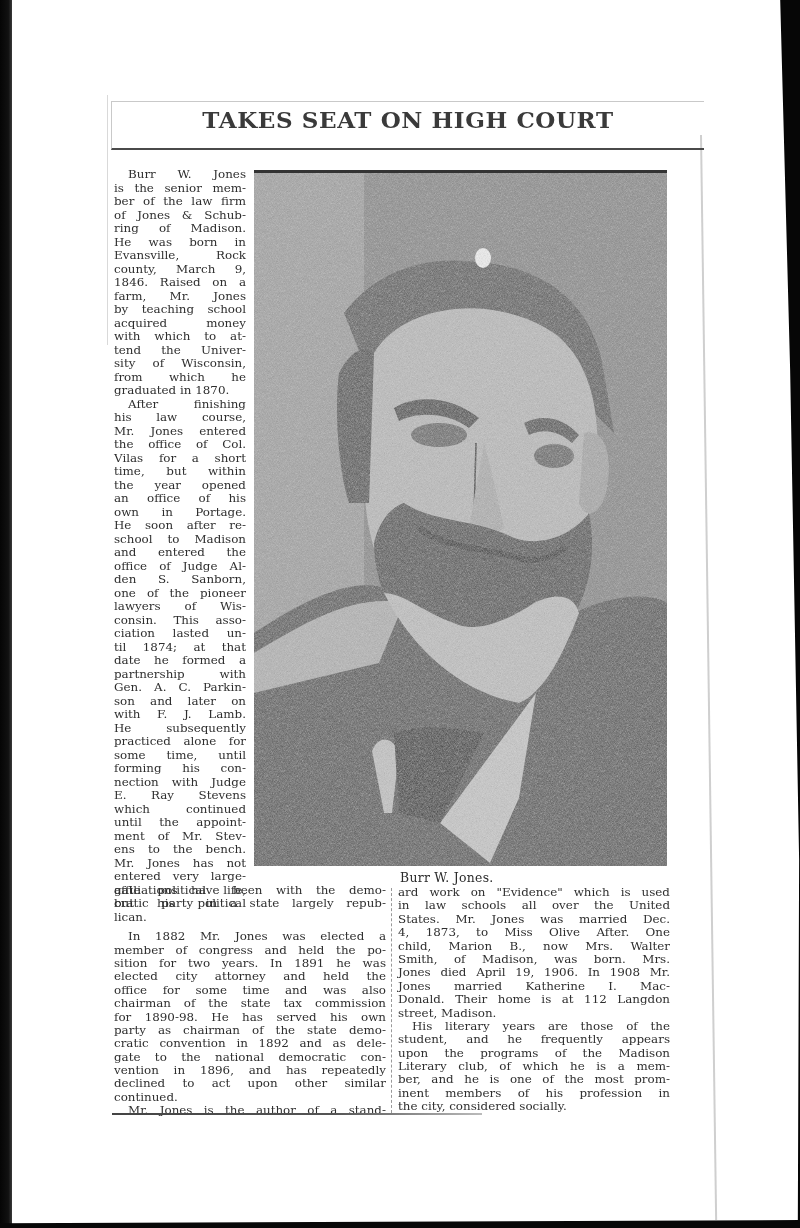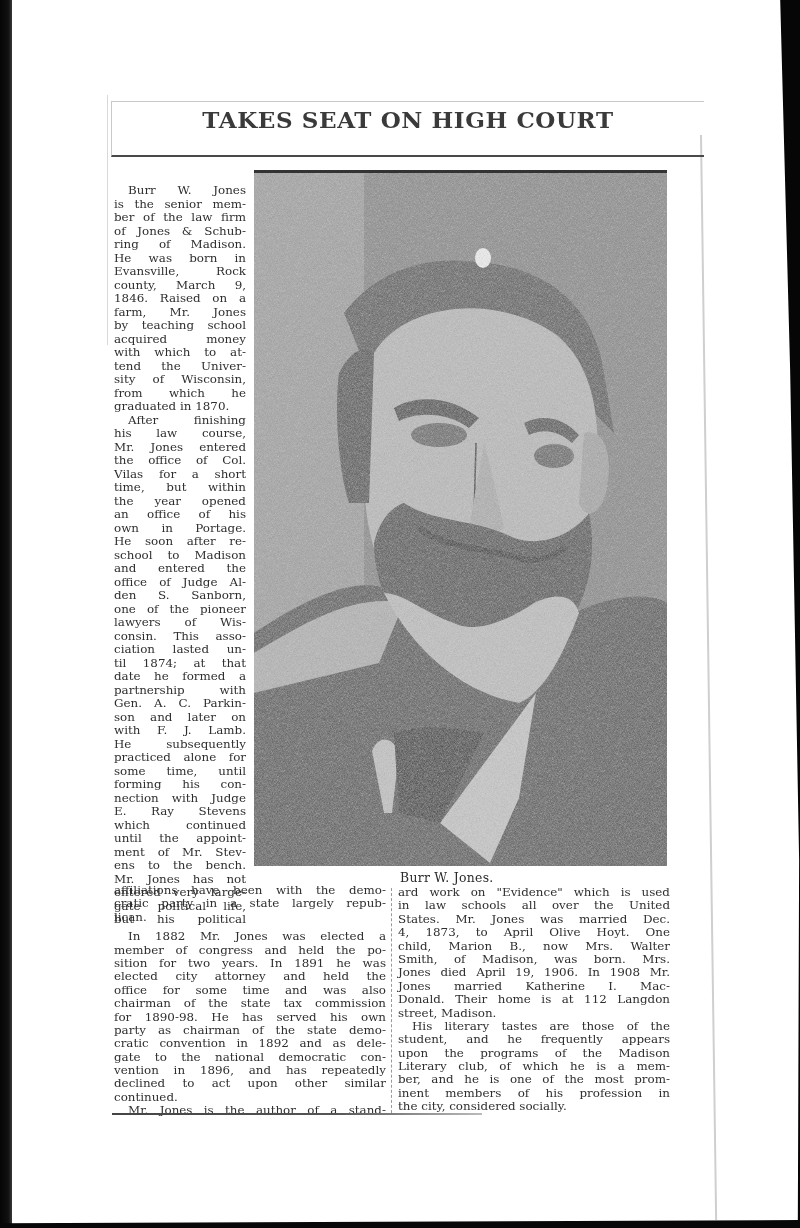--- a/index.html
+++ b/index.html
@@ -38,21 +38,21 @@
     }
     .clip-left-line {
       position: absolute; left: 107px; top: 95px; width: 1px; height: 250px;
       background: #d9d9d9;
     }
 
     
     .headline-box {
       position: absolute;
       left: 111px; top: 101px;
-      width: 593px; height: 56px;
+      width: 593px; height: 49px;
       border-top: 1px solid #c9c9c9;
       border-left: 1px solid #c9c9c9;
       border-bottom: 2px solid #4a4a4a;
       box-sizing: border-box;
     }
     .headline {
       position: absolute;
       left: 0; right: 0; top: 4px;
       text-align: center;
       font-family: "DejaVu Serif", serif;
@@ -84,21 +84,20 @@
     }
 
     
     .col-narrow {
       position: absolute;
       left: 114px; top: 168px;
       width: 132px;
       font-size: 11.9px;
       line-height: 13.5px;
       color: #2e2e2e;
-      margin-top: 16px;
     }
     .col-narrow .ln {
       display: block;
       white-space: nowrap;
       text-align: justify;
       text-align-last: justify;
       height: 13.5px;
     }
     .col-narrow .ln.indent { padding-left: 14px; }
     .col-narrow .ln.last { text-align-last: left; }
@@ -294,28 +293,28 @@
   <span class="ln last">continued.</span>
   <span class="ln indent">Mr. Jones is the author of a stand-</span>
 </div>
 
 <div class="col-divider"></div>
 
 <div class="col-right">
   <span class="ln">ard work on "Evidence" which is used</span>
   <span class="ln">in law schools all over the United</span>
   <span class="ln">States. Mr. Jones was married Dec.</span>
-  <span class="ln">4, 1873, to April Olive Hoyt. One</span>
+  <span class="ln">4, 1873, to Miss Olive After. One</span>
   <span class="ln">child, Marion B., now Mrs. Walter</span>
   <span class="ln">Smith, of Madison, was born. Mrs.</span>
   <span class="ln">Jones died April 19, 1906. In 1908 Mr.</span>
   <span class="ln">Jones married Katherine I. Mac-</span>
   <span class="ln">Donald. Their home is at 112 Langdon</span>
   <span class="ln last">street, Madison.</span>
-  <span class="ln indent">His literary tastes are those of the</span>
+  <span class="ln indent">His literary years are those of the</span>
   <span class="ln">student, and he frequently appears</span>
   <span class="ln">upon the programs of the Madison</span>
   <span class="ln">Literary club, of which he is a mem-</span>
   <span class="ln">ber, and he is one of the most prom-</span>
   <span class="ln">inent members of his profession in</span>
   <span class="ln last">the city, considered socially.</span>
 </div>
 
 <div class="bottom-rule"></div>
 

